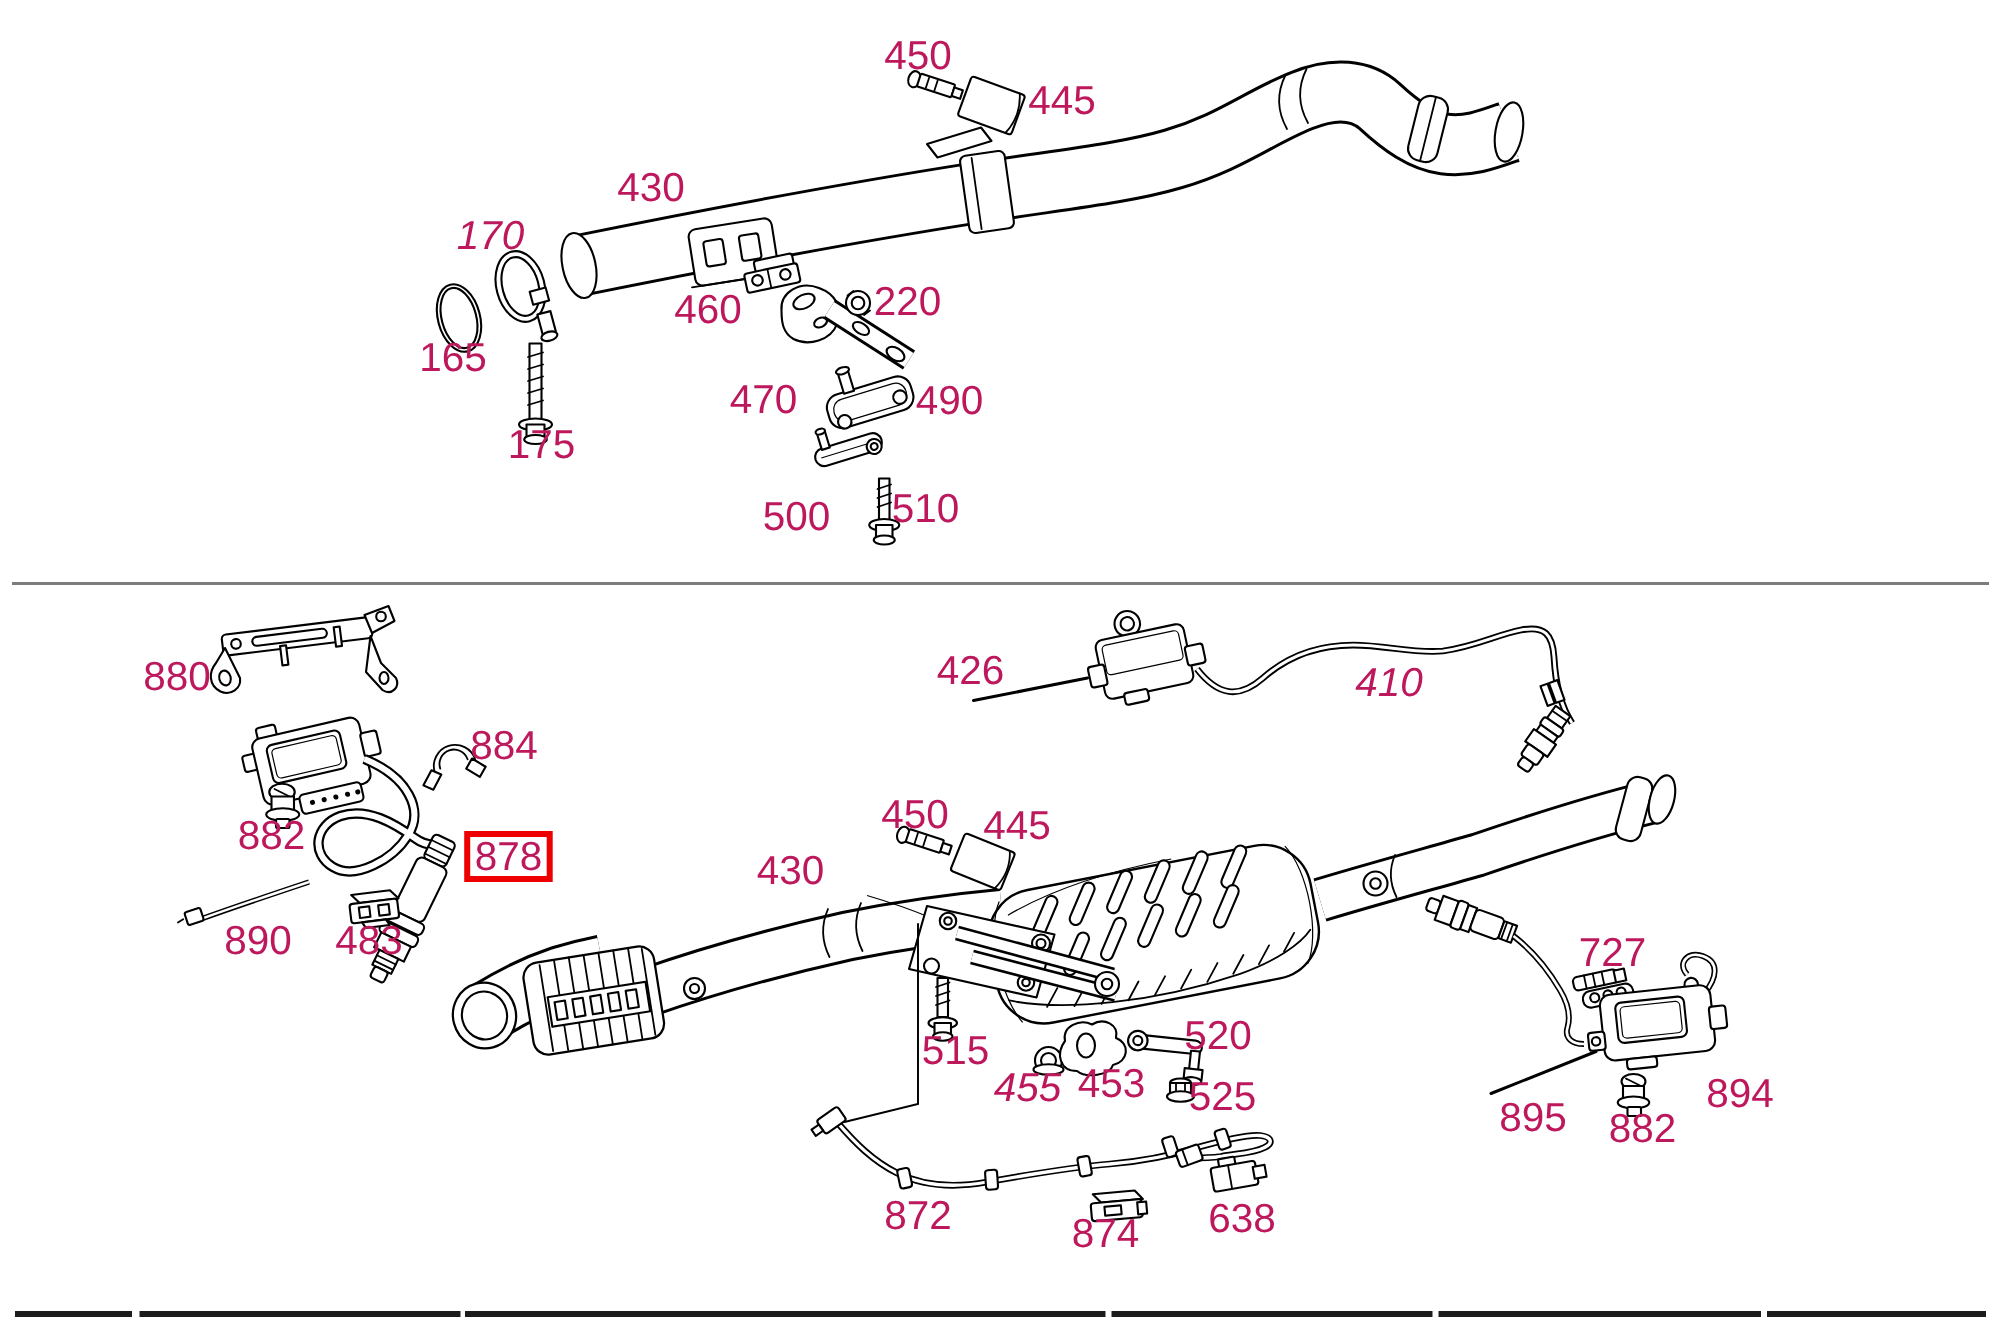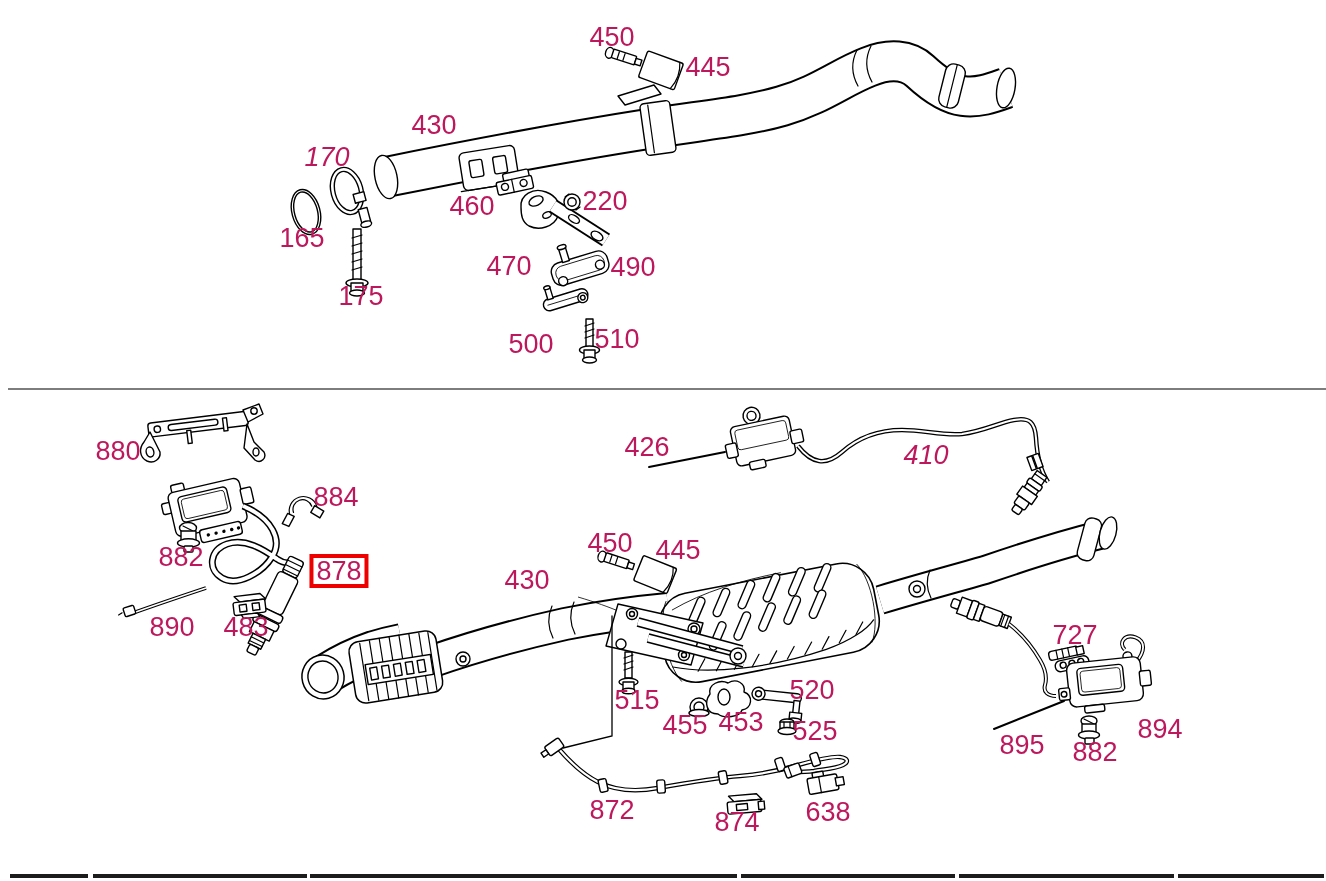--- a/index.html
+++ b/index.html
@@ -472,21 +472,21 @@
       <div class="part-label" style="left: 181px; top: 557px;">882</div>
       <div class="part-label hl" style="left: 339px; top: 571px; border-color: rgb(238, 0, 0);">878</div>
       <div class="part-label" style="left: 172px; top: 627px;">890</div>
       <div class="part-label" style="left: 246px; top: 627px;">483</div>
       <div class="part-label" style="left: 647px; top: 447px;">426</div>
       <div class="part-label" style="left: 926px; top: 455px; font-style: italic;">410</div>
       <div class="part-label" style="left: 610px; top: 543px;">450</div>
       <div class="part-label" style="left: 678px; top: 550px;">445</div>
       <div class="part-label" style="left: 527px; top: 580px;">430</div>
       <div class="part-label" style="left: 637px; top: 700px;">515</div>
-      <div class="part-label" style="left: 685px; top: 725px;">455</div>
+      <div class="part-label" style="left: 685px; top: 725px; font-style: italic;">455</div>
       <div class="part-label" style="left: 741px; top: 722px;">453</div>
       <div class="part-label" style="left: 812px; top: 690px;">520</div>
       <div class="part-label" style="left: 815px; top: 731px;">525</div>
       <div class="part-label" style="left: 612px; top: 810px;">872</div>
       <div class="part-label" style="left: 737px; top: 822px;">874</div>
       <div class="part-label" style="left: 828px; top: 812px;">638</div>
       <div class="part-label" style="left: 1075px; top: 635px;">727</div>
       <div class="part-label" style="left: 1160px; top: 705px; margin-top: 24px;">894</div>
       <div class="part-label" style="left: 1022px; top: 745px;">895</div>
       <div class="part-label" style="left: 1095px; top: 752px;">882</div>

